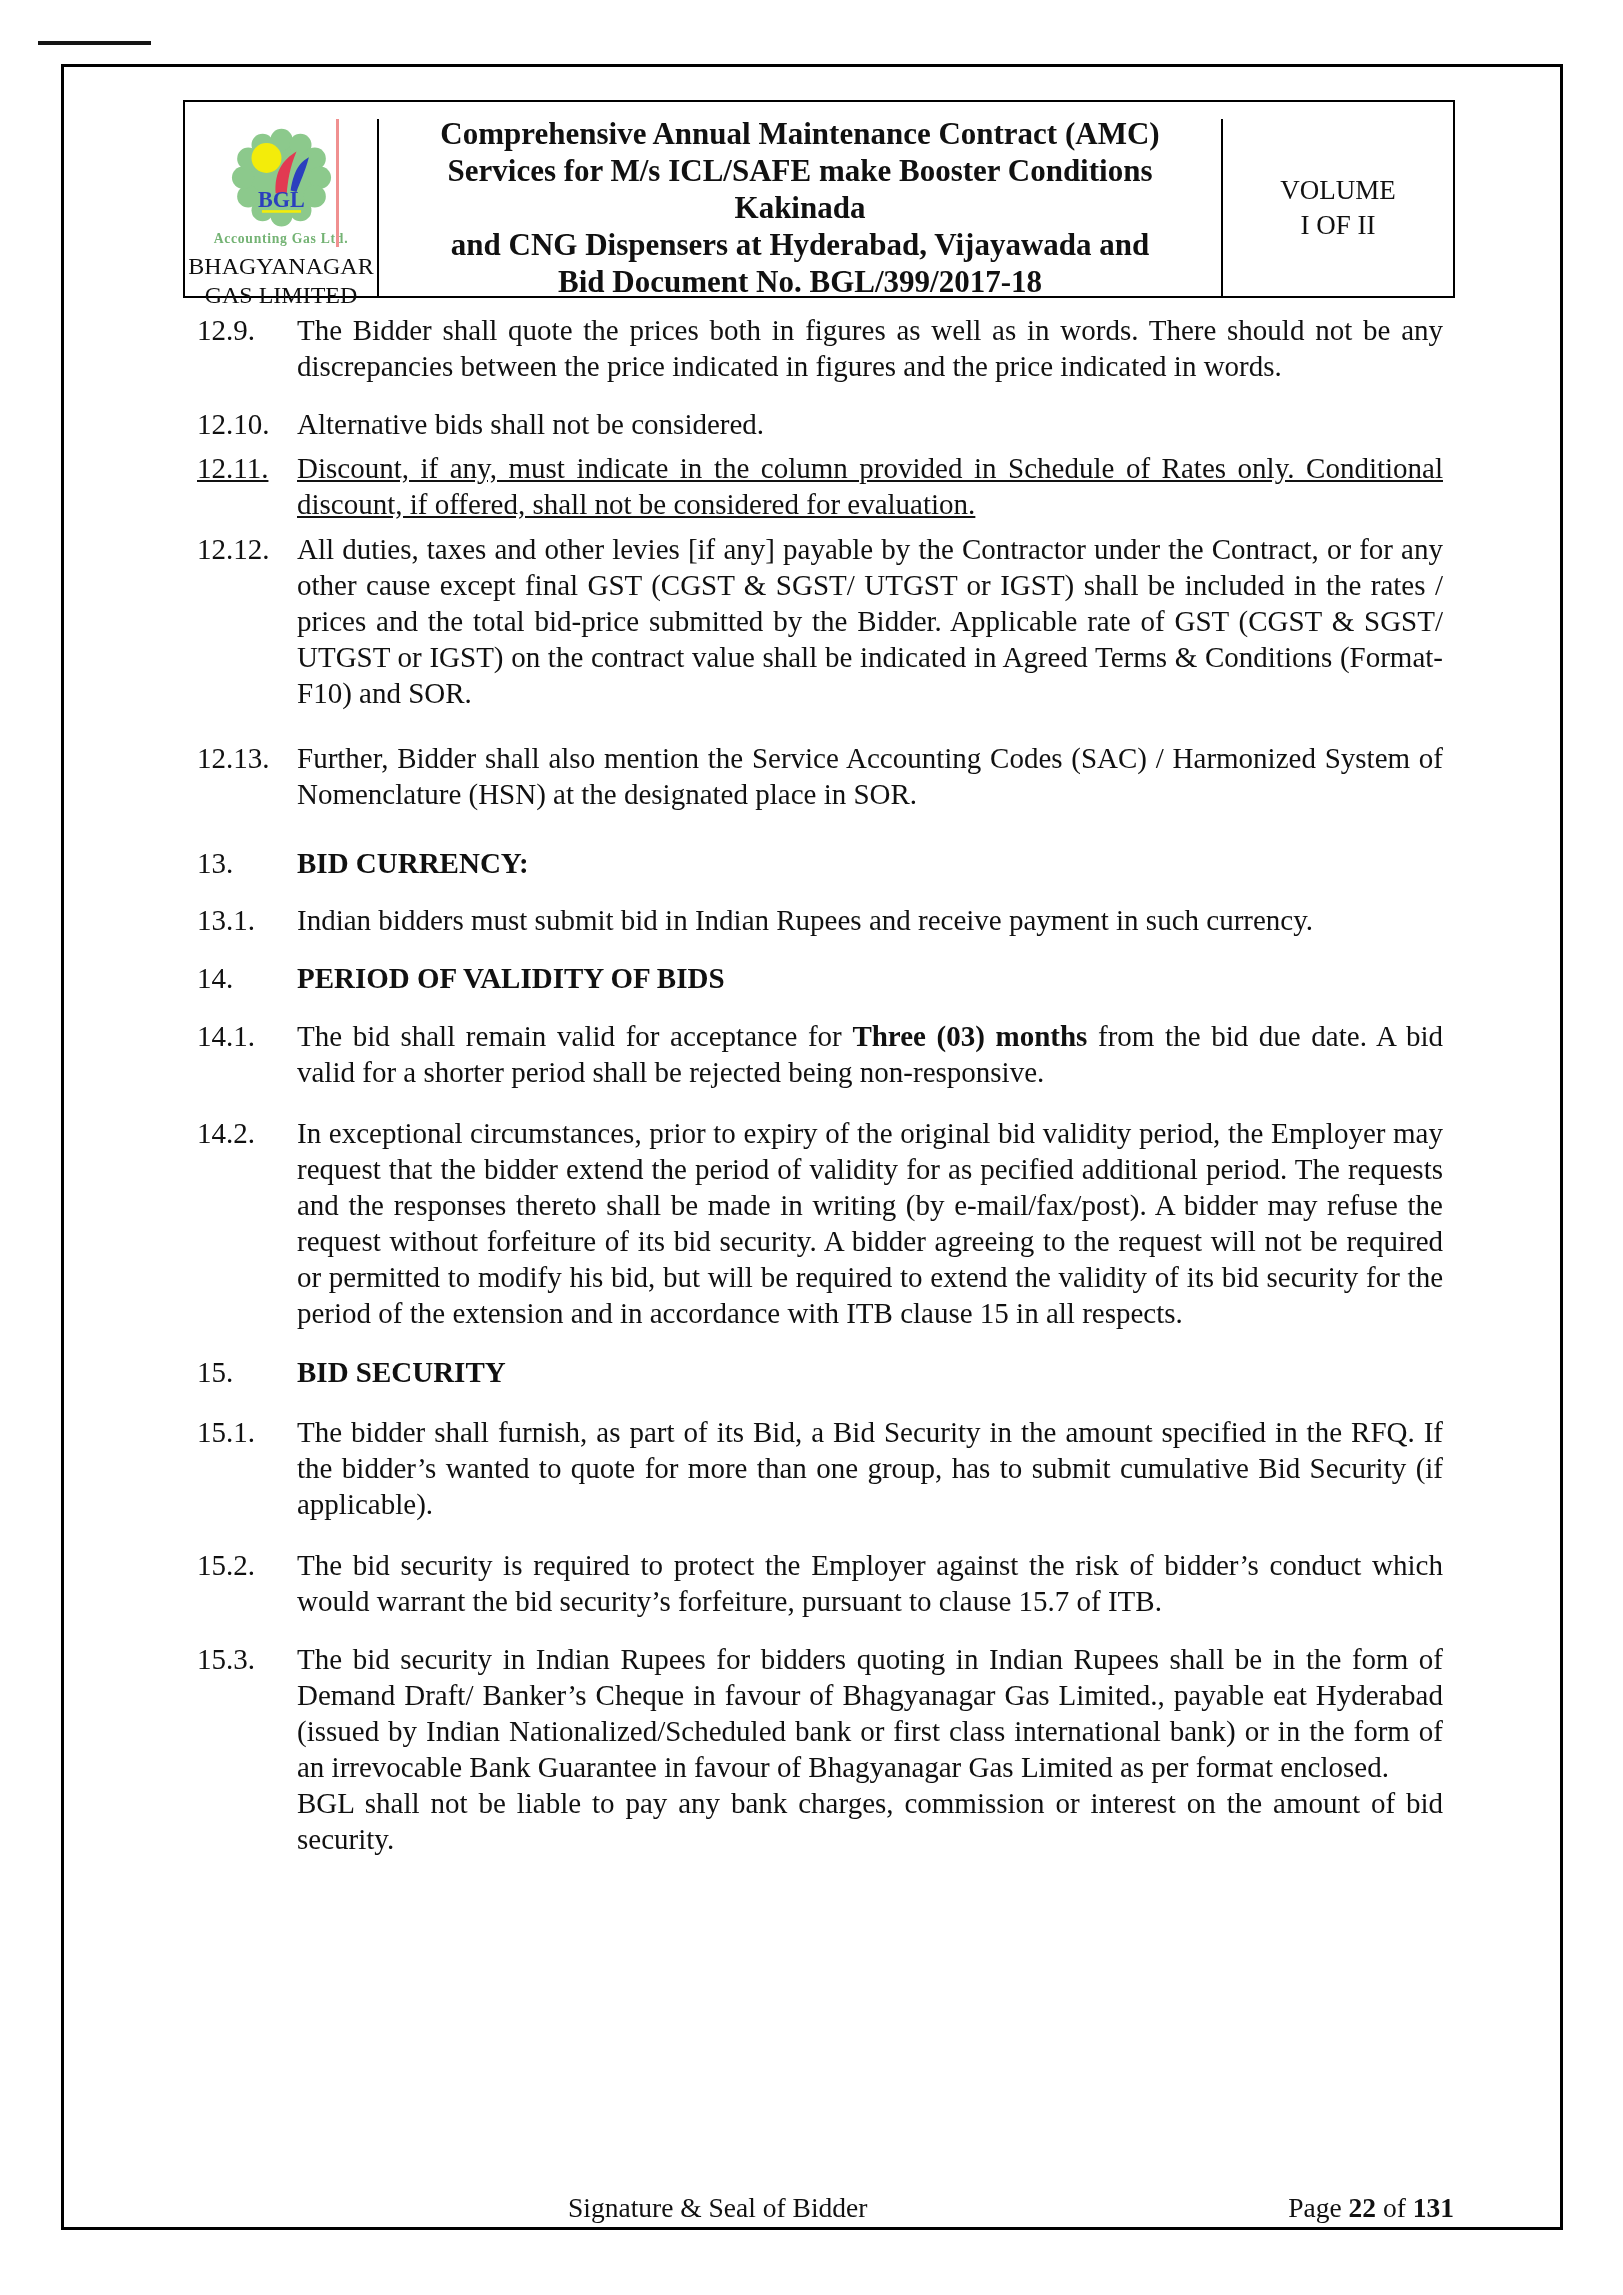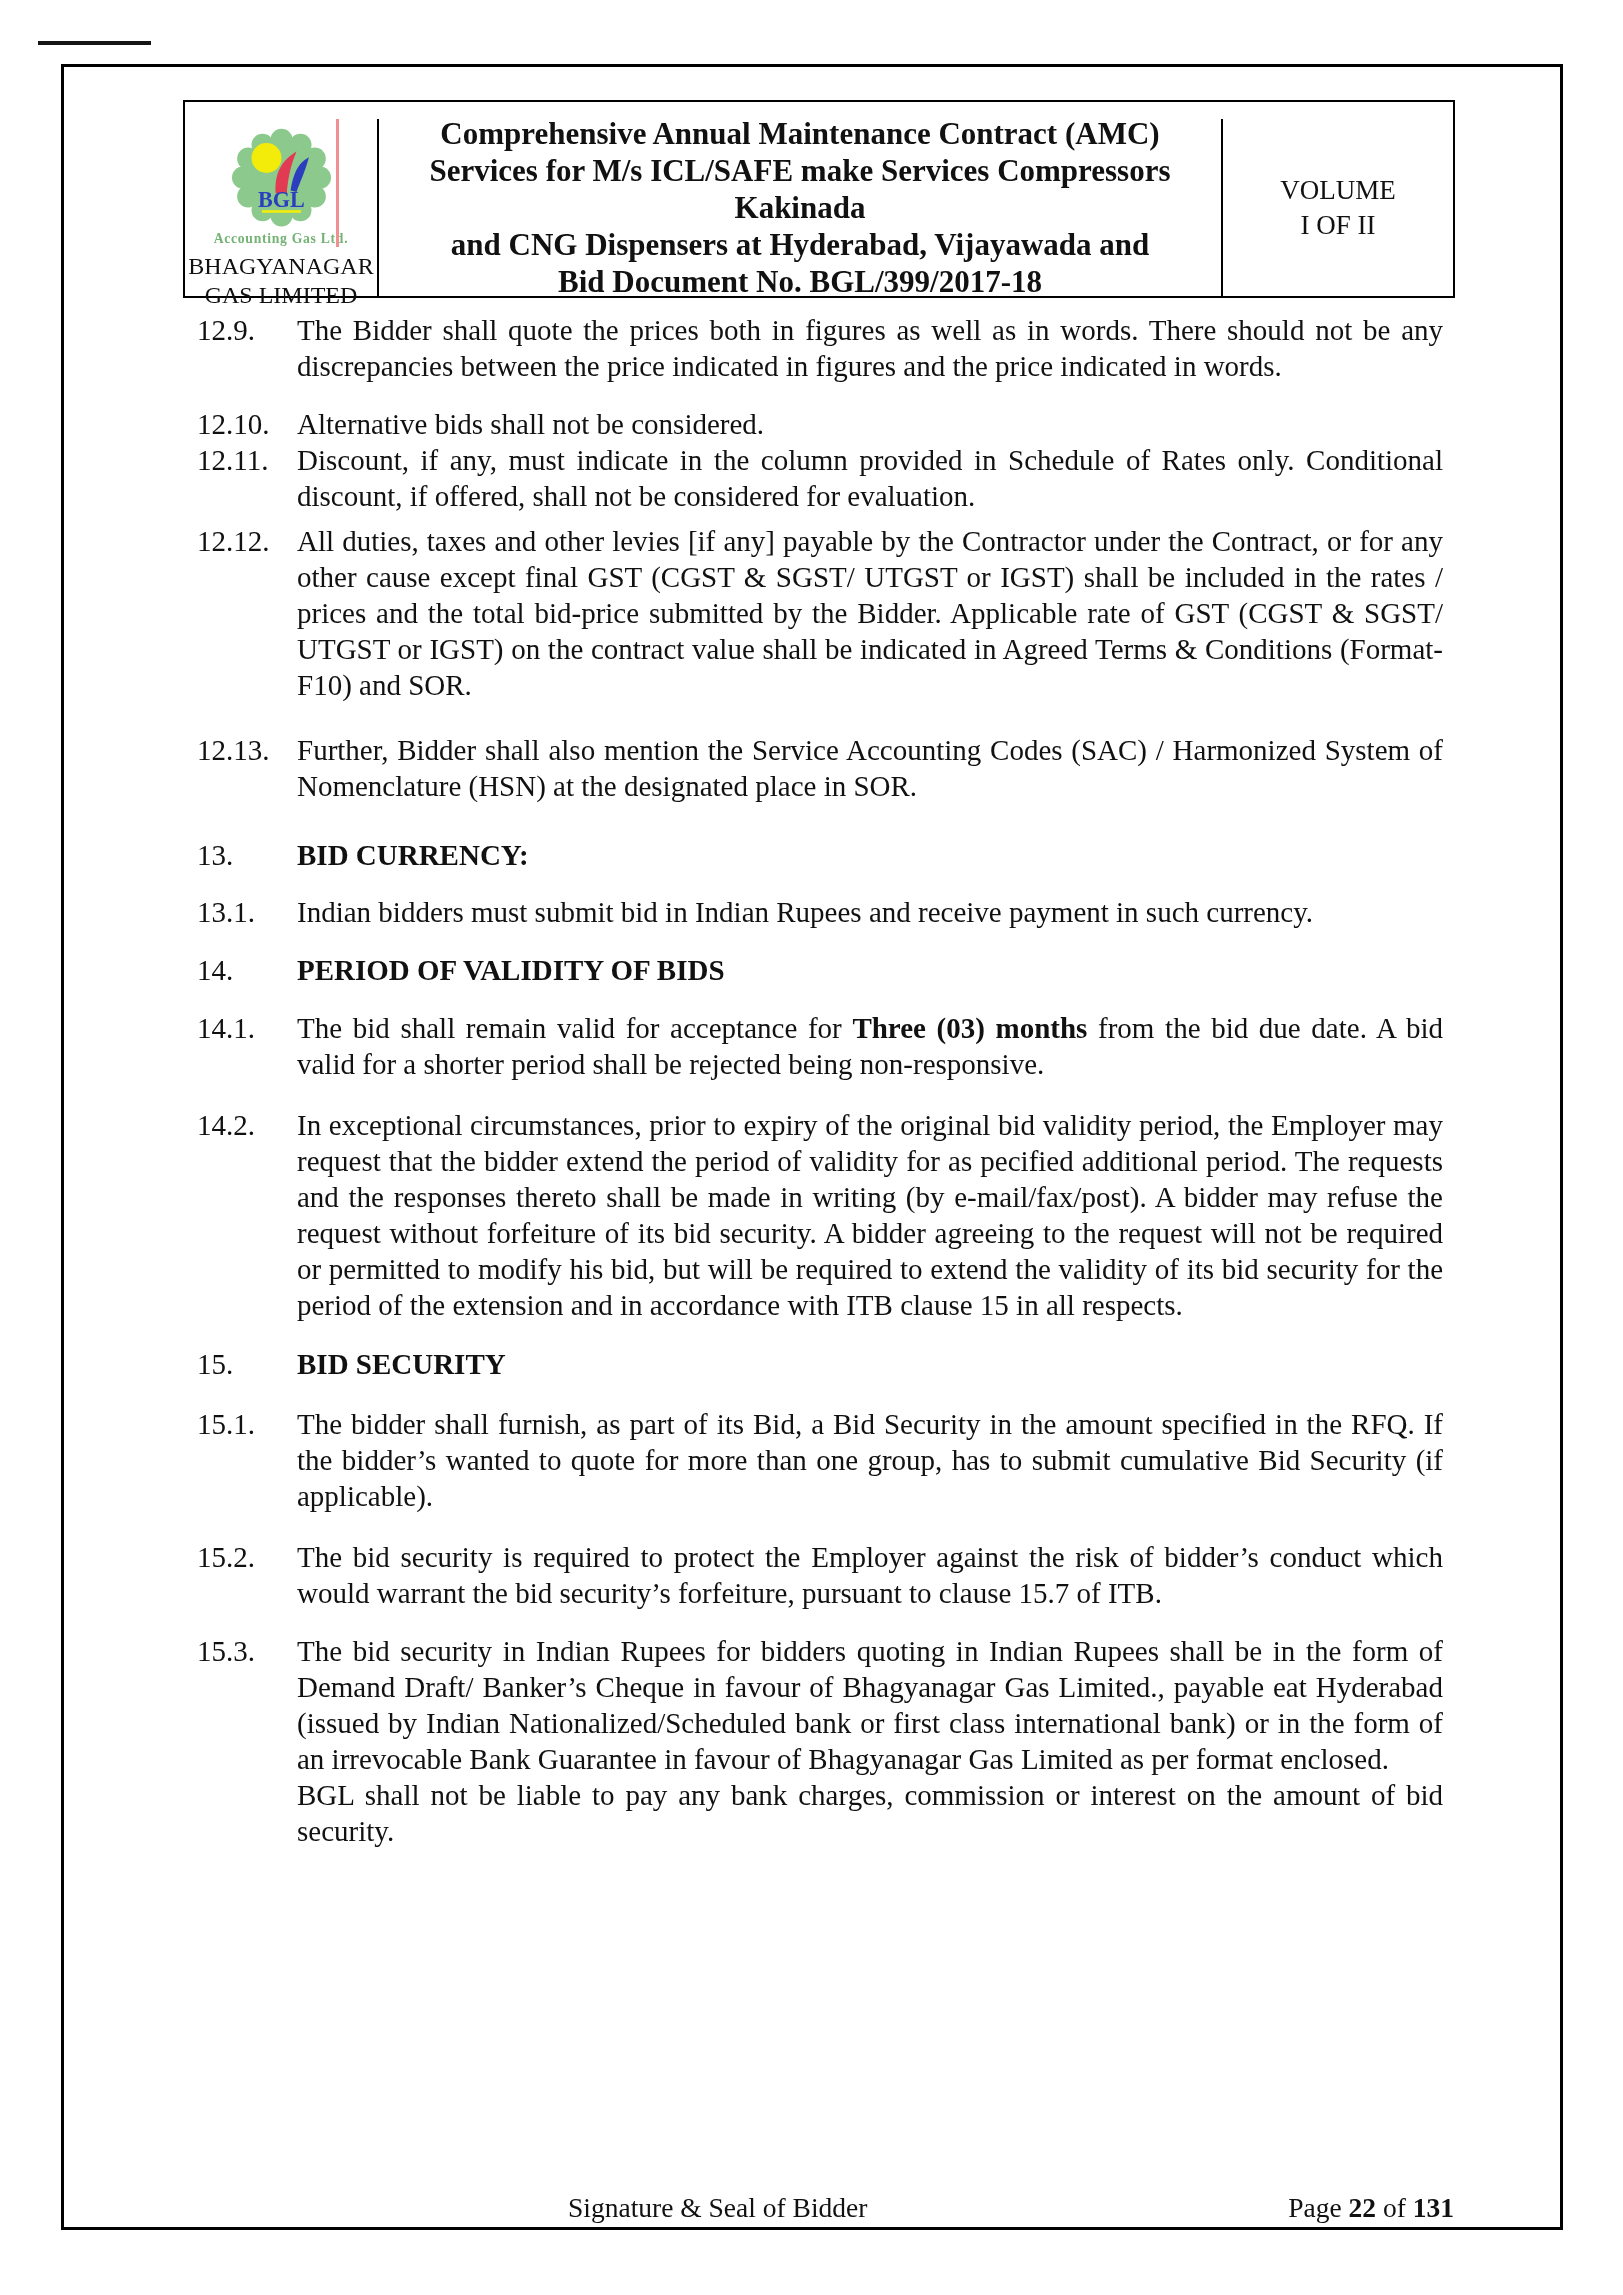--- a/index.html
+++ b/index.html
@@ -74,21 +74,21 @@
       </div>
       <div class="brand-sub">Accounting Gas Ltd.</div>
       <div class="company-name">
         <div>BHAGYANAGAR</div>
         <div>GAS LIMITED</div>
       </div>
     </div>
 
     <div class="hcell cell-title">
       <div>Comprehensive Annual Maintenance Contract (AMC)</div>
-      <div>Services for M/s ICL/SAFE make Services Compressors</div>
+      <div>Services for M/s ICL/SAFE make Booster Conditions</div>
       <div>Kakinada</div>
       <div>and CNG Dispensers at Hyderabad, Vijayawada and</div>
       <div>Bid Document No. BGL/399/2017-18</div>
     </div>
 
     <div class="hcell cell-volume">
       <div>VOLUME</div>
       <div>I OF II</div>
     </div>
   </div>
@@ -99,21 +99,21 @@
         <div class="txt">
           <div><span>The Bidder shall quote the prices both in figures as well as in words. There should not be any discrepancies between the price indicated in figures and the price indicated in words.</span></div>
         </div>
       </div>
       <div class="item" style="margin-top: 21.6px;">
         <span class="num">12.10.</span>
         <div class="txt">
           <div><span>Alternative bids shall not be considered.</span></div>
         </div>
       </div>
-      <div class="item" style="margin-top: 0px;">
+      <div class="item" style="margin-top: 8px; text-decoration: underline;">
         <span class="num">12.11.</span>
         <div class="txt">
           <div><span>Discount, if any, must indicate in the column provided in Schedule of Rates only. Conditional discount, if offered, shall not be considered for evaluation.</span></div>
         </div>
       </div>
       <div class="item" style="margin-top: 9.2px;">
         <span class="num">12.12.</span>
         <div class="txt">
           <div><span>All duties, taxes and other levies [if any] payable by the Contractor under the Contract, or for any other cause except final GST (CGST &amp; SGST/ UTGST or IGST) shall be included in the rates / prices and the total bid-price submitted by the Bidder. Applicable rate of GST (CGST &amp; SGST/ UTGST or IGST) on the contract value shall be indicated in Agreed Terms &amp; Conditions (Format-F10) and SOR.</span></div>
         </div>

